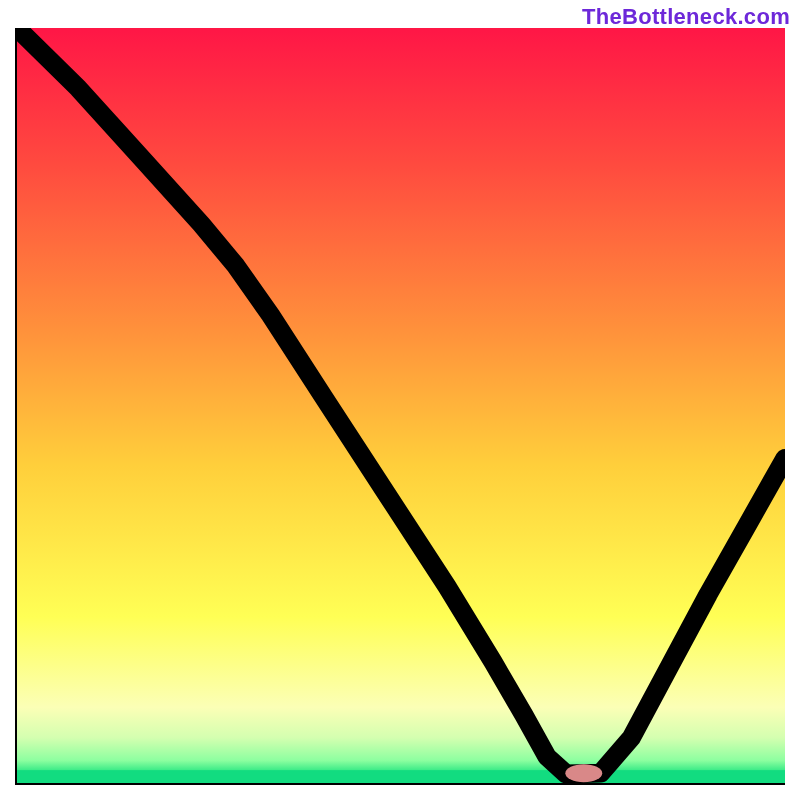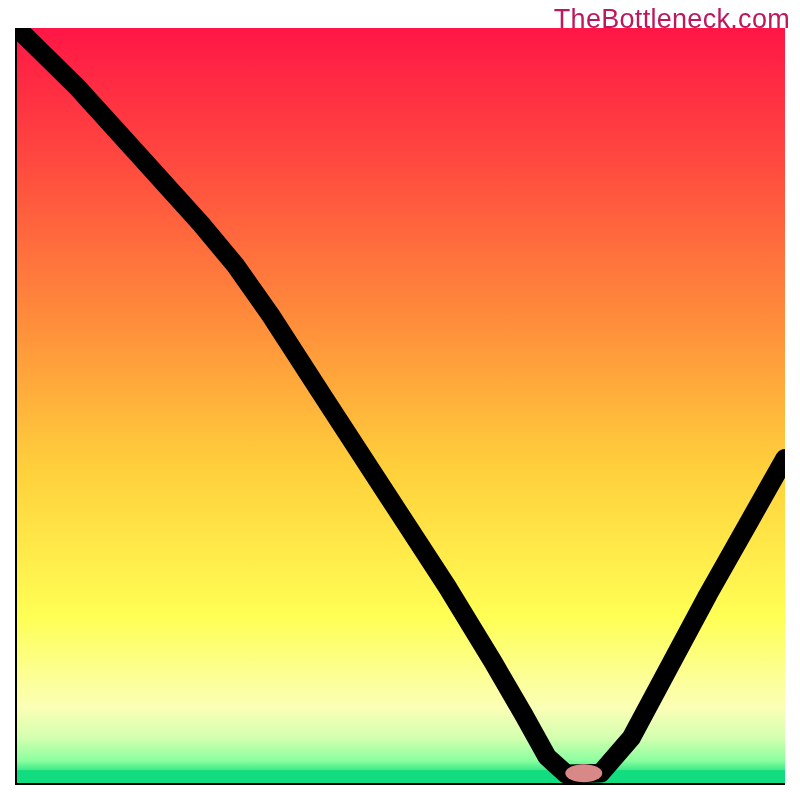--- a/index.html
+++ b/index.html
@@ -14,24 +14,24 @@
   .outer {
     position: relative;
     width: 800px;
     height: 800px;
     background: #ffffff;
   }
   .watermark {
     position: absolute;
     top: 4px;
     right: 10px;
-    color: #be185d;
-    font-size: 27px;
+    color: #6d28d9;
+    font-size: 22px;
     letter-spacing: 0.3px;
-    font-weight: 400;
+    font-weight: 700;
     user-select: none;
   }
   .plot-wrap {
     position: absolute;
     left: 15px;
     top: 28px;
     width: 770px;
     height: 757px;
     border-left: 2px solid #000;
     border-bottom: 2px solid #000;

